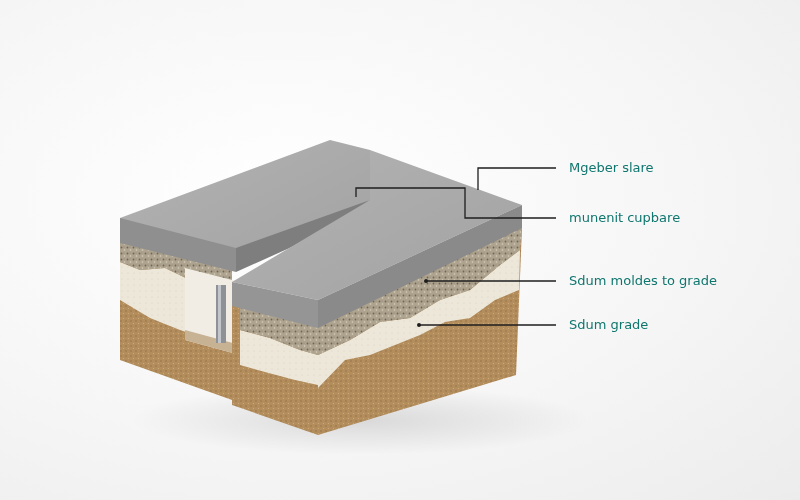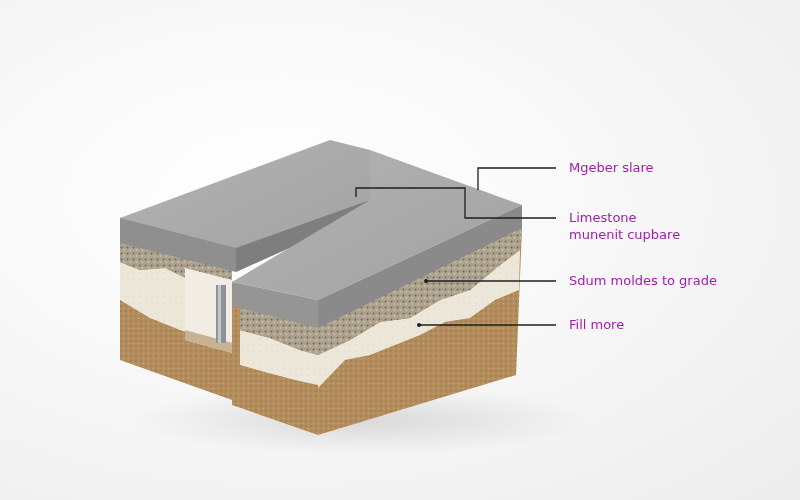--- a/index.html
+++ b/index.html
@@ -6,21 +6,21 @@
   body {
     width: 800px; height: 500px; overflow: hidden;
     background: radial-gradient(ellipse at 35% 40%, #ffffff 0%, #f6f6f6 55%, #ececec 100%);
     font-family: "DejaVu Sans", sans-serif;
     position: relative;
   }
   #diagram { position: absolute; left: 0; top: 0; width: 800px; height: 500px; }
   .label {
     position: absolute;
     font-size: 13px;
-    color: #a21caf;
+    color: #0f766e;
     line-height: 17px;
     white-space: nowrap;
   }
 </style>
 </head>
 <body>
 
 <svg id="diagram" viewBox="0 0 800 500" xmlns="http://www.w3.org/2000/svg">
   <defs>
     <pattern id="gravelPat" width="6" height="6" patternUnits="userSpaceOnUse">
@@ -92,17 +92,16 @@
     <polyline points="356,197 356,188 465,188 465,218 556,218"></polyline>
     <polyline points="426,281 556,281"></polyline>
     <polyline points="419,325 556,325"></polyline>
   </g>
   <circle cx="426" cy="281" r="2" fill="#1e1e1e"></circle>
   <circle cx="419" cy="325" r="2" fill="#1e1e1e"></circle>
 </svg>
 
 <div class="label" style="left:569px;top:159px;">Mgeber slare</div>
 <div class="label" style="left:569px;top:209px;">
-  <div>Limestone</div>
   <div>munenit cupbare</div>
 </div>
 <div class="label" style="left:569px;top:272px;">Sdum moldes to grade</div>
-<div class="label" style="left:569px;top:316px;">Fill more</div>
+<div class="label" style="left:569px;top:316px;">Sdum grade</div>
 
 </body></html>

